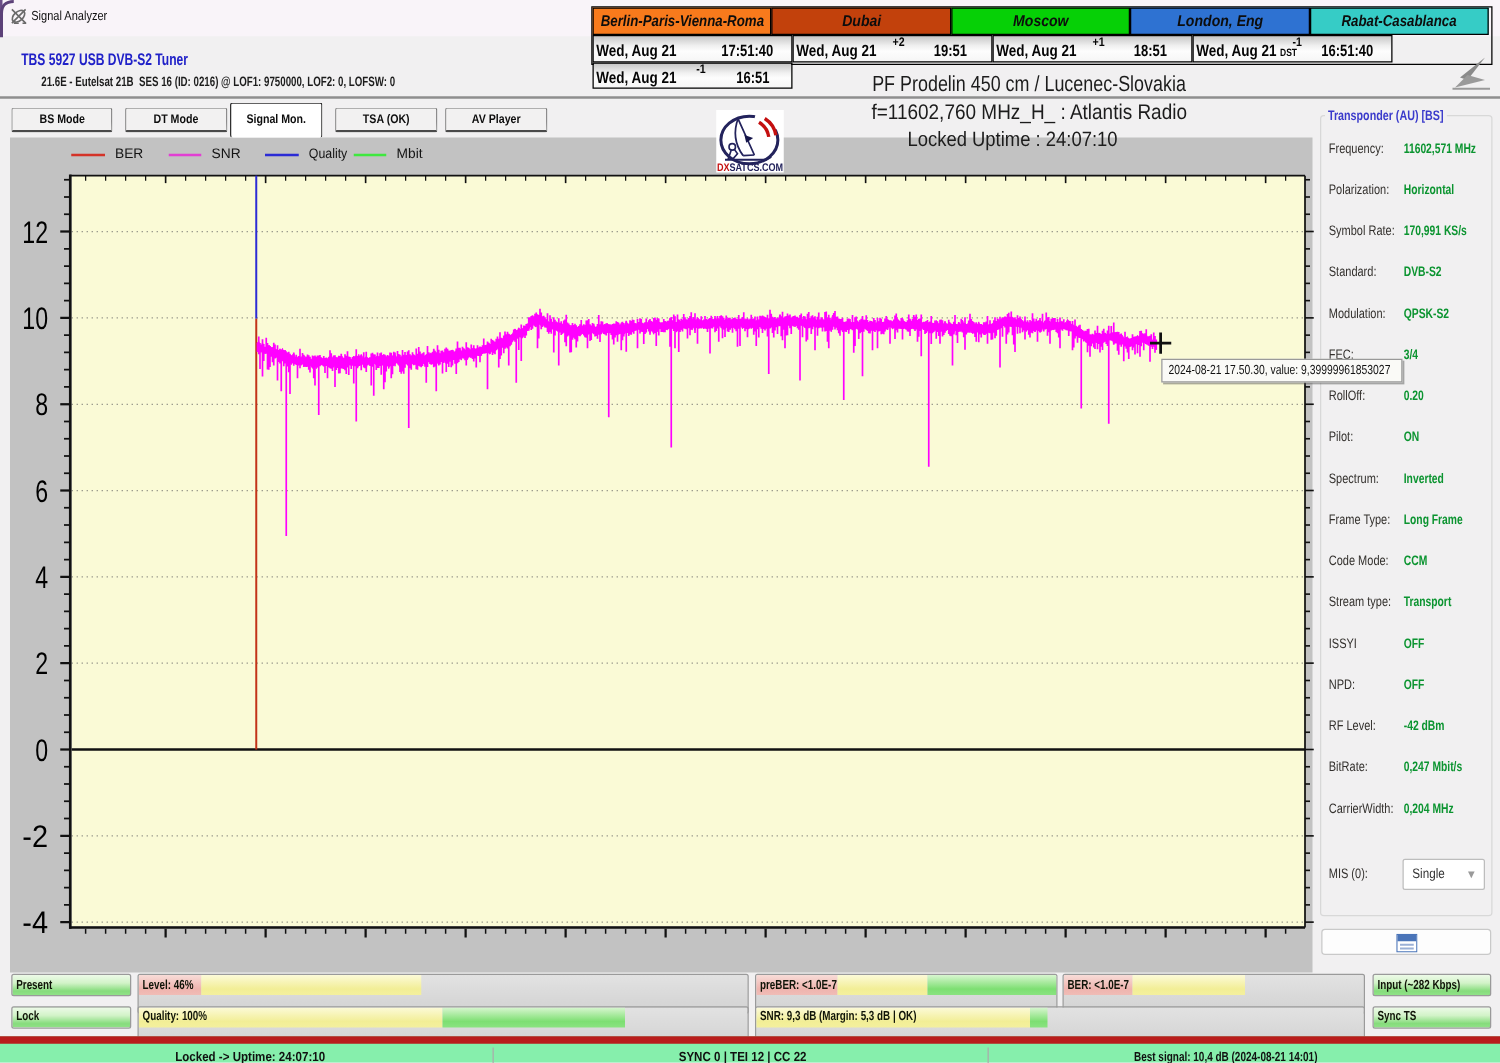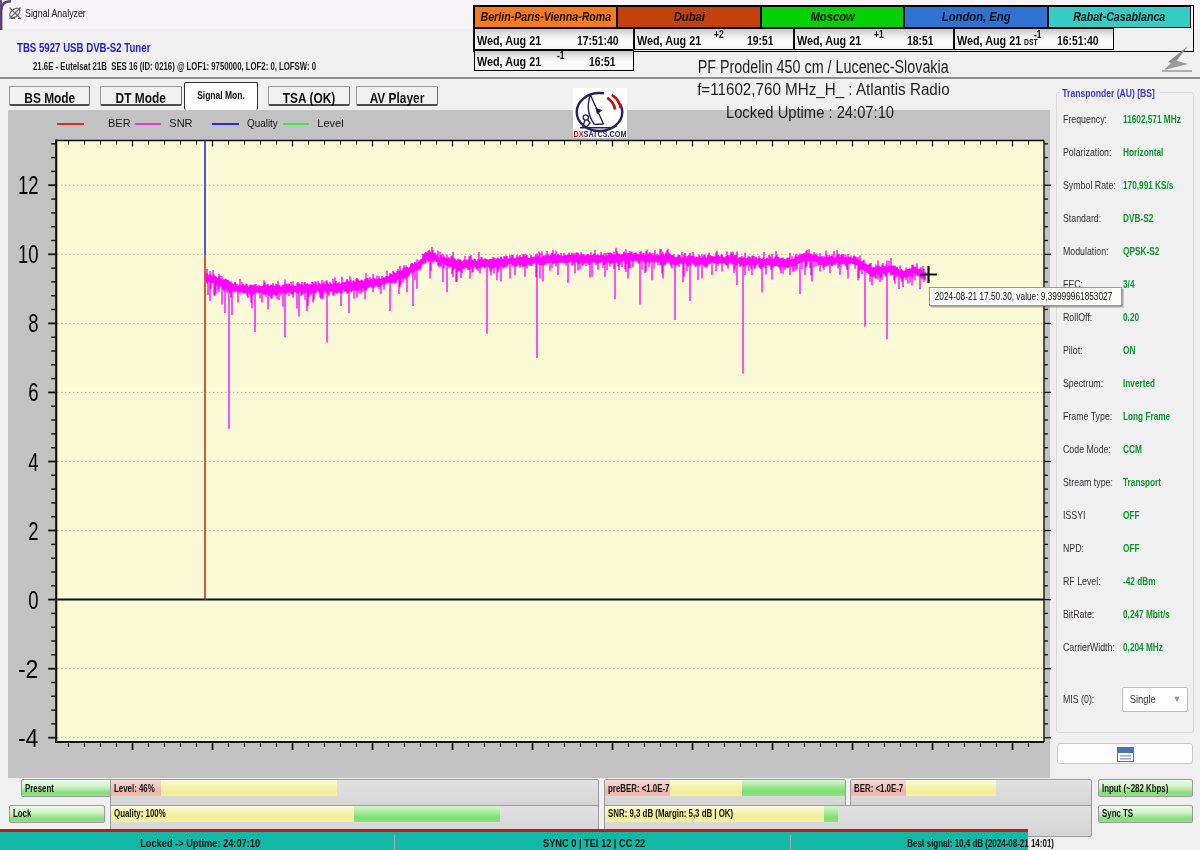--- a/index.html
+++ b/index.html
@@ -21,21 +21,21 @@
 .cdst {position:absolute;left:69px;top:8px;font-size:8.5px;transform:scaleX(0.8);}
 #tuner {position:absolute;left:17px;top:39.5px;color:#2021C8;font-weight:bold;font-size:13.5px;
   transform:scaleX(0.715);transform-origin:0 0;white-space:nowrap;}
 #tline {position:absolute;left:33px;top:59.5px;color:#1c1c1c;font-size:10.8px;font-weight:bold;
   transform:scaleX(0.72);transform-origin:0 0;white-space:nowrap;}
 #hdiv {position:absolute;left:0;top:77px;width:1200px;height:2px;background:#8E8E8E;}
 .cent {position:absolute;color:#1c1c1c;white-space:nowrap;z-index:4;}
 .cent span {display:inline-block;transform-origin:50% 0;}
 .tab {position:absolute;top:85.5px;height:20.5px;background:#F2F1F1;border:1px solid #999;
   border-bottom:2.2px solid #4a4a4a;border-right:1.8px solid #6a6a6a;border-radius:2px;
-  font-size:14px;font-weight:bold;color:#0d0d0d;z-index:1;}
+  font-size:10px;font-weight:bold;color:#0d0d0d;z-index:1;}
 .tab i,.tabact i {position:absolute;left:0;right:0;top:3px;text-align:center;font-style:normal;
   transform:scaleX(0.85);}
 .tabact {position:absolute;top:82px;height:27.5px;background:#FFF;border:1.6px solid #2f2f2f;
   border-bottom:none;border-radius:2px;font-size:10px;font-weight:bold;color:#0d0d0d;z-index:3;}
 .tabact i {top:7px;}
 #chart {position:absolute;left:8px;top:109.5px;width:1041.5px;height:668px;background:#C2C2C2;}
 #plot {position:absolute;left:0;top:0;z-index:1;}
 .leg {position:absolute;top:123px;height:2.2px;z-index:2;}
 .legt {position:absolute;top:116.5px;font-size:11px;color:#141414;z-index:2;}
 #gbox {position:absolute;left:1055.5px;top:92px;width:138px;height:641px;border:1px solid #D8D8D8;border-radius:3px;}
@@ -54,21 +54,21 @@
   border:1px solid #C9C9C9;border-radius:3px;}
 .gbar {position:absolute;height:18px;background:linear-gradient(180deg,#edfae8 0%,#d2f3c8 40%,#86dc7c 80%,#90e287 100%);
   border:1px solid #9a9a9a;border-radius:2px;}
 .pbar {position:absolute;height:32px;border:1px solid #9a9a9a;border-radius:2px;background:linear-gradient(#E2E2E2,#D2D2D2);overflow:hidden;}
 .pbar b,.gbar b {position:absolute;left:3px;top:1.5px;font-size:10.5px;font-weight:bold;color:#101408;
   white-space:nowrap;transform:scaleX(0.75);transform-origin:0 0;}
 .seg {position:absolute;top:0;height:16px;}
 .segp {background:linear-gradient(#F8DCD8,#EFB4AE 70%,#F0BCB6);}
 .segy {background:linear-gradient(#FCFAD8,#F2EE96 70%,#F4F09E);}
 .segg {background:linear-gradient(#D8F6D0,#7DDF72 70%,#8AE380);}
-#sbar {position:absolute;left:0;top:828.5px;width:1028px;height:21.5px;background:#14b8a6;border-top:3px solid #b91c1c;}
+#sbar {position:absolute;left:0;top:828.5px;width:1200px;height:21.5px;background:#86efac;border-top:6px solid #b91c1c;}
 .sbt {position:absolute;top:5px;font-size:10.5px;font-weight:bold;color:#101010;white-space:nowrap;}
 .sbt span {display:inline-block;transform-origin:50% 0;}
 .sbsep {position:absolute;top:3px;width:1px;height:15px;background:#ABABAB;}
 #tip {position:absolute;left:928.5px;top:287px;width:193px;height:19px;background:#FAFAF7;
   border:1px solid #999;box-shadow:1.5px 1.5px 0 rgba(90,90,90,.5);z-index:9;
   font-size:10.5px;color:#111;line-height:17px;white-space:nowrap;}
 #tip b {font-weight:normal;display:inline-block;transform:scaleX(0.79);transform-origin:0 0;padding-left:6px;}
 </style></head><body>
 <div id="title">
  <svg class="abs" style="left:6px;top:5.5px" width="14" height="14" viewBox="0 0 14 14">
@@ -383,27 +383,27 @@
 <line x1="1044" y1="171.4" x2="1048" y2="171.4" stroke="#111" stroke-width="1.3"></line>
 <line x1="1044" y1="157.6" x2="1048" y2="157.6" stroke="#111" stroke-width="1.3"></line>
 <line x1="1044" y1="143.8" x2="1048" y2="143.8" stroke="#111" stroke-width="1.3"></line>
 <line x1="205" y1="140.5" x2="205" y2="255.0" stroke="#2B2BD5" stroke-width="1.6"></line>
 <line x1="205" y1="255.0" x2="205" y2="599.6" stroke="#C23318" stroke-width="1.6"></line>
 <path d="M206 274.2V281.5M207 269.1V283.4M208 274.3V295.1M209 276.1V281.5M210 271.3V301.1M211 275.1V288.8M212 277.3V282.7M213 270.1V282.9M214 274.3V295.6M215 276.2V295.7M216 276.8V293.6M217 277.7V285.3M218 277.7V289.8M219 274.1V292.3M220 275.6V286.7M221 279.3V286.1M222 276.1V304.4M223 280.0V289.5M224 280.9V290.8M225 279.5V313.0M226 282.4V289.0M227 280.0V293.0M228 280.2V290.7M229 283.0V428.7M230 281.9V293.1M231 281.3V297.8M232 282.9V315.1M233 284.1V289.6M234 285.4V290.5M235 282.0V292.5M236 285.6V291.1M237 283.8V291.9M238 286.1V302.6M239 284.7V291.8M240 279.0V294.5M241 286.6V291.4M242 282.3V291.3M243 286.7V293.5M244 286.5V293.4M245 286.5V293.5M246 283.5V293.3M247 284.1V295.7M248 285.4V297.9M249 287.5V291.9M250 284.4V292.1M251 285.1V302.6M252 284.4V308.3M253 285.4V293.2M254 284.4V294.0M255 284.4V332.0M256 283.9V293.0M257 285.7V292.0M258 287.4V292.3M259 284.8V293.2M260 286.4V298.4M261 286.0V292.8M262 286.7V302.6M263 286.5V293.7M264 280.2V294.5M265 282.5V295.0M266 286.3V296.8M267 284.3V292.0M268 284.1V309.5M269 286.8V295.9M270 286.0V294.4M271 284.5V298.8M272 284.7V298.6M273 283.0V294.8M274 286.8V294.4M275 286.4V295.1M276 283.4V296.1M277 284.6V299.2M278 281.0V294.0M279 285.1V300.0M280 285.5V292.2M281 287.0V295.2M282 285.5V292.5M283 284.8V306.7M284 285.1V293.0M285 279.4V337.2M286 284.8V294.6M287 287.0V292.2M288 285.7V291.5M289 283.8V296.1M290 286.4V291.5M291 281.8V294.0M292 285.9V294.6M293 281.3V297.5M294 286.2V292.2M295 286.5V290.9M296 286.0V292.7M297 282.7V308.4M298 282.1V293.4M299 283.4V316.5M300 283.6V291.0M301 286.0V296.0M302 282.0V294.4M303 285.0V294.4M304 282.6V292.7M305 281.9V299.8M306 283.9V292.3M307 283.6V311.3M308 283.8V305.8M309 284.9V297.1M310 283.9V292.9M311 284.5V293.2M312 281.9V292.9M313 282.1V302.6M314 284.3V299.4M315 281.3V290.9M316 281.9V292.9M317 285.1V290.2M318 280.7V290.2M319 283.1V290.7M320 283.8V297.5M321 285.3V299.0M322 279.9V297.2M323 283.7V299.0M324 281.6V294.2M325 284.3V291.1M326 281.2V292.0M327 280.2V342.4M328 283.3V294.6M329 284.8V295.7M330 281.7V291.3M331 283.9V292.2M332 284.4V291.8M333 278.7V295.3M334 283.0V295.7M335 277.6V292.4M336 281.1V293.1M337 285.0V293.7M338 284.9V292.8M339 281.7V289.9M340 284.3V293.4M341 283.9V306.1M342 276.8V293.5M343 281.8V289.7M344 283.0V291.2M345 284.1V291.7M346 281.6V291.3M347 279.0V293.8M348 280.5V293.2M349 281.7V313.0M350 276.2V288.3M351 279.7V292.4M352 282.5V291.6M353 280.5V289.6M354 280.4V298.8M355 281.7V290.4M356 279.0V287.7M357 278.0V297.5M358 278.9V290.9M359 280.4V293.5M360 282.0V287.1M361 279.9V293.8M362 280.0V292.3M363 282.1V287.9M364 281.2V291.0M365 278.8V299.2M366 273.2V290.6M367 278.1V289.6M368 278.1V286.3M369 281.1V285.4M370 277.3V285.3M371 278.8V285.7M372 279.7V288.1M373 273.8V292.3M374 277.8V286.3M375 279.6V285.2M376 280.1V284.7M377 275.6V284.9M378 278.9V285.3M379 276.2V289.1M380 279.2V286.8M381 278.6V294.0M382 276.1V284.1M383 278.2V284.7M384 277.2V289.8M385 277.6V284.5M386 276.1V283.1M387 270.8V282.8M388 276.7V282.4M389 276.8V282.3M390 273.1V311.3M391 274.1V282.3M392 275.1V281.6M393 271.0V281.4M394 272.0V283.9M395 272.6V282.6M396 273.5V283.3M397 271.0V279.7M398 269.1V278.3M399 270.9V294.0M400 265.7V287.1M401 270.2V284.3M402 271.0V278.2M403 268.4V282.6M404 265.2V278.9M405 267.4V277.9M406 265.4V278.7M407 267.3V292.3M408 267.7V277.0M409 267.8V275.8M410 267.1V272.5M411 263.5V271.9M412 263.1V273.4M413 264.9V306.1M414 263.9V270.4M415 262.5V279.9M416 263.5V269.1M417 259.6V288.8M418 262.7V268.3M419 260.3V268.3M420 260.5V270.4M421 259.1V268.3M422 258.7V264.7M423 253.8V264.6M424 253.7V261.5M425 252.8V263.9M426 252.1V262.9M427 253.0V258.7M428 251.0V258.7M429 250.0V259.4M430 251.3V278.5M431 252.0V270.8M432 247.0V259.7M433 250.0V263.4M434 252.9V261.5M435 252.6V260.4M436 253.8V262.0M437 255.4V261.9M438 250.6V265.6M439 258.1V266.9M440 252.1V265.5M441 255.0V266.9M442 257.4V263.0M443 253.7V281.9M444 255.7V268.4M445 258.1V264.0M446 259.1V264.7M447 254.5V292.3M448 258.1V266.0M449 256.9V268.0M450 259.0V266.9M451 256.3V266.2M452 255.6V273.7M453 251.8V277.0M454 258.0V269.1M455 258.7V268.3M456 259.9V281.9M457 261.4V281.7M458 258.4V271.8M459 259.9V270.1M460 259.0V271.3M461 260.2V277.9M462 261.6V273.1M463 260.7V268.6M464 259.4V268.9M465 255.9V266.2M466 260.3V267.2M467 259.3V267.1M468 261.5V269.7M469 256.4V270.1M470 256.1V278.5M471 255.1V266.9M472 259.4V272.8M473 260.4V272.0M474 258.4V266.2M475 258.9V266.1M476 261.5V269.1M477 261.2V268.7M478 259.1V270.9M479 252.0V267.7M480 259.6V273.6M481 256.9V267.4M482 257.2V266.0M483 261.4V267.2M484 259.6V267.6M485 259.6V268.4M486 260.5V266.4M487 260.0V333.7M488 259.3V266.6M489 261.1V267.9M490 259.3V271.6M491 258.8V275.5M492 258.9V269.9M493 257.0V268.2M494 257.6V273.4M495 260.1V265.9M496 260.2V266.7M497 259.5V280.2M498 257.4V272.2M499 258.4V269.1M500 259.8V264.8M501 256.6V281.4M502 258.5V266.4M503 259.7V268.7M504 256.1V267.6M505 256.7V267.8M506 255.6V265.8M507 256.0V267.0M508 258.4V264.7M509 258.8V263.9M510 255.2V278.5M511 257.5V263.7M512 254.5V266.8M513 255.1V265.3M514 258.2V265.5M515 258.7V275.2M516 257.7V267.2M517 254.8V265.9M518 258.2V263.2M519 256.2V265.2M520 255.2V267.8M521 256.9V264.2M522 257.8V264.6M523 254.3V264.3M524 257.3V266.3M525 255.8V276.7M526 254.4V265.4M527 254.7V268.4M528 258.2V263.4M529 257.7V265.5M530 257.7V265.5M531 255.1V265.7M532 256.8V265.7M533 257.4V263.6M534 256.6V262.8M535 256.8V262.7M536 257.0V277.3M537 253.5V357.9M538 256.4V262.9M539 251.6V264.8M540 252.9V278.5M541 257.6V263.3M542 251.6V264.6M543 255.5V281.6M544 256.6V265.6M545 254.9V263.7M546 255.6V265.1M547 251.1V262.7M548 253.7V262.9M549 255.3V263.3M550 256.4V270.7M551 254.3V262.6M552 252.7V268.1M553 249.8V263.8M554 255.1V262.4M555 255.5V261.0M556 250.5V266.4M557 256.2V262.4M558 255.1V275.0M559 255.6V262.9M560 256.4V262.5M561 253.0V262.7M562 256.5V262.2M563 256.2V263.1M564 252.7V262.6M565 255.1V263.1M566 255.5V265.5M567 255.0V263.0M568 254.4V282.8M569 252.5V262.5M570 255.0V262.7M571 255.4V261.3M572 252.8V265.8M573 254.7V264.7M574 252.8V262.8M575 255.0V273.3M576 252.8V261.1M577 252.2V262.3M578 252.9V270.5M579 254.2V263.2M580 255.8V269.6M581 252.3V261.4M582 254.5V265.2M583 254.2V265.6M584 254.2V262.5M585 256.2V262.5M586 255.0V266.1M587 254.3V262.1M588 254.0V263.4M589 255.0V264.9M590 255.4V277.4M591 251.9V263.0M592 255.1V276.7M593 254.8V260.8M594 253.5V262.1M595 249.8V262.4M596 255.9V264.9M597 256.0V263.2M598 254.9V269.8M599 256.0V263.0M600 255.0V262.1M601 251.8V263.0M602 255.0V262.1M603 254.8V267.7M604 253.2V265.1M605 256.3V276.7M606 253.1V263.3M607 256.4V269.9M608 252.6V261.6M609 252.9V263.0M610 252.3V266.4M611 253.0V263.2M612 253.6V264.3M613 254.2V262.9M614 251.7V269.1M615 254.6V299.2M616 247.7V262.8M617 250.9V261.9M618 253.3V266.3M619 253.9V269.9M620 253.6V264.4M621 255.0V261.7M622 254.5V267.1M623 255.5V260.6M624 251.6V261.0M625 253.0V268.9M626 249.3V272.1M627 254.0V263.8M628 253.1V278.5M629 253.0V268.3M630 250.8V268.2M631 252.3V260.6M632 251.5V262.5M633 254.2V267.1M634 253.1V259.8M635 252.7V259.8M636 252.4V261.5M637 254.2V260.4M638 253.4V262.6M639 254.4V263.7M640 252.0V304.4M641 250.7V260.4M642 256.1V269.7M643 252.7V260.7M644 253.1V262.1M645 255.4V273.1M646 251.0V271.7M647 249.6V262.6M648 255.8V262.2M649 252.9V267.1M650 252.2V263.4M651 253.7V260.6M652 253.0V280.2M653 255.7V261.2M654 253.3V268.6M655 250.0V262.6M656 255.5V262.0M657 253.7V262.2M658 255.5V265.2M659 256.1V262.0M660 249.5V265.1M661 249.1V264.8M662 254.3V273.4M663 251.7V278.5M664 254.1V264.5M665 256.5V263.9M666 254.7V263.8M667 250.3V261.3M668 248.7V263.6M669 253.3V261.5M670 253.2V264.2M671 254.8V266.6M672 255.1V268.5M673 255.2V264.1M674 254.2V263.0M675 257.3V319.9M676 257.6V265.2M677 257.0V265.5M678 254.9V263.9M679 254.8V266.9M680 255.2V262.3M681 257.8V263.0M682 252.0V264.2M683 257.6V282.2M684 253.8V276.7M685 253.1V262.8M686 256.3V263.3M687 258.2V271.2M688 258.2V266.5M689 254.9V265.5M690 252.7V300.9M691 256.6V265.3M692 255.7V263.0M693 252.1V263.8M694 256.0V263.8M695 258.9V266.6M696 256.5V266.7M697 256.8V263.4M698 257.2V280.1M699 254.4V264.5M700 255.9V265.6M701 258.1V263.8M702 254.4V278.5M703 259.0V265.2M704 254.2V264.7M705 254.9V267.3M706 257.5V266.9M707 257.4V267.4M708 254.8V265.1M709 252.7V263.3M710 256.0V263.8M711 257.1V261.4M712 256.1V275.0M713 257.3V261.8M714 257.6V262.5M715 255.5V262.6M716 252.4V271.2M717 250.7V264.1M718 257.9V265.9M719 256.1V262.6M720 256.9V262.8M721 254.4V263.2M722 254.9V271.6M723 256.9V263.1M724 257.4V262.7M725 257.5V263.8M726 256.1V265.2M727 251.6V265.4M728 254.9V268.8M729 256.6V262.9M730 255.1V262.9M731 251.9V263.4M732 253.3V264.7M733 251.6V263.6M734 256.1V273.3M735 255.2V269.3M736 254.7V264.5M737 251.5V285.0M738 258.0V262.5M739 257.3V264.0M740 257.4V267.1M741 256.9V266.3M742 256.0V264.4M743 257.8V373.4M744 257.2V266.5M745 252.7V275.1M746 258.2V266.5M747 258.3V265.5M748 256.4V264.5M749 258.9V270.9M750 257.0V265.5M751 258.6V268.7M752 255.8V275.0M753 255.6V265.0M754 256.1V269.1M755 259.7V267.9M756 259.1V266.1M757 258.9V264.4M758 259.3V264.0M759 255.7V267.2M760 259.2V268.5M761 259.0V268.9M762 259.5V292.3M763 257.4V267.6M764 252.0V264.7M765 259.2V268.1M766 259.7V274.4M767 257.5V265.5M768 258.9V265.0M769 255.0V264.1M770 256.9V266.0M771 258.7V269.7M772 253.7V279.7M773 259.1V267.5M774 259.5V266.2M775 256.4V265.9M776 251.0V266.1M777 255.1V264.8M778 256.8V265.9M779 257.5V264.7M780 259.4V269.6M781 257.7V273.3M782 259.3V266.0M783 260.6V273.7M784 259.1V266.6M785 259.1V269.9M786 259.7V266.7M787 257.8V267.7M788 259.4V267.9M789 257.2V266.9M790 252.7V275.0M791 260.4V264.8M792 256.2V266.6M793 258.9V271.7M794 258.9V271.6M795 256.2V266.2M796 253.8V270.5M797 256.8V268.5M798 254.8V263.7M799 257.0V262.9M800 253.4V294.0M801 255.9V262.5M802 254.1V269.3M803 253.7V260.8M804 253.6V262.0M805 254.1V275.0M806 251.1V267.5M807 250.1V266.0M808 253.3V261.3M809 249.2V260.6M810 253.5V268.1M811 254.6V275.5M812 253.7V281.6M813 255.4V261.1M814 252.1V267.0M815 254.4V261.1M816 253.2V266.5M817 256.1V261.6M818 256.1V265.8M819 257.3V264.4M820 253.2V271.6M821 257.8V264.0M822 256.1V264.1M823 258.1V267.7M824 255.9V269.9M825 257.2V266.2M826 250.6V266.5M827 254.7V264.7M828 257.2V265.3M829 255.0V264.2M830 256.6V273.3M831 256.1V263.7M832 254.3V265.8M833 257.4V262.5M834 251.0V262.5M835 258.2V265.1M836 257.2V263.5M837 249.9V262.8M838 254.2V268.6M839 253.6V265.8M840 257.5V275.0M841 255.0V264.4M842 255.1V263.7M843 254.3V263.5M844 254.3V263.5M845 257.5V265.6M846 255.1V266.6M847 258.4V269.9M848 253.9V278.5M849 258.4V263.5M850 257.7V264.6M851 255.4V263.0M852 258.8V263.6M853 258.0V264.1M854 258.1V264.3M855 258.0V268.8M856 256.8V264.9M857 259.3V265.2M858 256.7V280.2M859 260.4V277.9M860 255.5V270.8M861 262.0V268.9M862 261.4V274.2M863 263.0V270.1M864 259.7V270.4M865 263.2V326.8M866 263.9V271.3M867 265.9V273.1M868 264.6V271.9M869 264.5V273.1M870 263.2V281.7M871 263.0V276.6M872 267.3V285.4M873 267.6V277.0M874 267.0V274.7M875 268.0V277.9M876 264.4V279.2M877 266.3V273.0M878 260.6V279.4M879 268.2V275.1M880 267.5V281.9M881 267.1V277.3M882 264.6V280.0M883 263.0V272.4M884 266.2V273.4M885 267.1V275.2M886 264.3V276.8M887 260.6V338.9M888 267.2V271.8M889 260.7V272.4M890 266.0V272.6M891 258.0V275.7M892 265.7V274.8M893 265.6V274.8M894 265.4V280.6M895 265.5V283.7M896 267.6V275.7M897 266.7V277.4M898 269.3V275.6M899 270.6V288.9M900 265.4V277.1M901 269.8V278.9M902 270.3V282.0M903 270.5V287.1M904 271.0V277.3M905 270.4V277.0M906 267.4V280.1M907 269.3V276.6M908 269.1V283.5M909 268.9V275.4M910 269.3V282.5M911 269.0V276.0M912 264.7V285.4M913 264.6V276.9M914 266.5V272.8M915 267.8V280.2M916 266.6V274.3M917 263.4V274.8M918 269.5V275.1M919 268.9V276.5M920 268.5V289.3M921 267.3V277.4M922 272.0V279.2M923 266.0V277.4M924 268.7V282.1M925 271.6V279.8" stroke="#FF00FF" stroke-width="1.35" fill="none"></path>
 <path d="M206 274.0 L207 273.1 L208 276.0 L209 277.0 L210 274.1 L211 277.9 L212 278.2 L213 277.8 L214 278.2 L215 276.5 L216 276.8 L217 278.4 L218 278.4 L219 277.4 L220 279.1 L221 280.1 L222 280.2 L223 280.9 L224 279.0 L225 281.4 L226 278.7 L227 282.6 L228 280.4 L229 281.1 L230 283.3 L231 282.7 L232 284.2 L233 285.1 L234 283.9 L235 282.7 L236 285.2 L237 286.4 L238 285.8 L239 287.2 L240 286.9 L241 285.3 L242 286.5 L243 283.8 L244 285.9 L245 285.4 L246 287.6 L247 287.1 L248 287.3 L249 287.5 L250 286.9 L251 285.2 L252 287.0 L253 286.5 L254 288.1 L255 285.3 L256 286.1 L257 287.7 L258 286.5 L259 287.6 L260 286.7 L261 288.1 L262 287.5 L263 285.5 L264 284.8 L265 287.6 L266 285.9 L267 284.7 L268 286.3 L269 285.9 L270 286.6 L271 285.4 L272 287.0 L273 285.5 L274 285.3 L275 287.7 L276 286.6 L277 286.9 L278 285.8 L279 288.0 L280 287.3 L281 287.5 L282 287.8 L283 287.9 L284 286.7 L285 284.1 L286 286.3 L287 283.5 L288 286.5 L289 283.6 L290 285.8 L291 286.9 L292 287.0 L293 285.1 L294 286.2 L295 287.2 L296 285.9 L297 287.0 L298 286.4 L299 285.3 L300 286.5 L301 285.3 L302 284.4 L303 286.3 L304 285.1 L305 287.0 L306 286.5 L307 283.5 L308 286.8 L309 286.6 L310 285.6 L311 287.1 L312 286.9 L313 285.9 L314 285.1 L315 284.4 L316 283.7 L317 286.1 L318 286.2 L319 285.3 L320 286.2 L321 286.3 L322 283.8 L323 285.8 L324 285.9 L325 284.0 L326 285.3 L327 285.5 L328 285.8 L329 284.4 L330 285.9 L331 283.5 L332 286.5 L333 284.7 L334 284.9 L335 285.3 L336 283.9 L337 283.4 L338 282.8 L339 285.8 L340 285.7 L341 283.4 L342 284.0 L343 284.7 L344 282.6 L345 282.7 L346 283.2 L347 279.9 L348 284.2 L349 284.2 L350 284.2 L351 283.9 L352 283.0 L353 284.0 L354 282.3 L355 282.4 L356 282.8 L357 282.3 L358 282.7 L359 282.1 L360 280.7 L361 282.1 L362 279.9 L363 281.1 L364 282.4 L365 280.3 L366 281.8 L367 282.1 L368 279.6 L369 280.9 L370 280.5 L371 278.8 L372 279.8 L373 281.0 L374 281.1 L375 278.3 L376 280.0 L377 279.8 L378 278.7 L379 278.8 L380 279.0 L381 280.2 L382 279.3 L383 278.1 L384 278.2 L385 278.6 L386 278.5 L387 277.9 L388 276.0 L389 276.9 L390 275.1 L391 274.4 L392 276.7 L393 275.7 L394 275.0 L395 275.1 L396 275.2 L397 273.0 L398 274.4 L399 273.1 L400 272.3 L401 271.6 L402 270.9 L403 271.4 L404 268.6 L405 269.3 L406 269.5 L407 267.0 L408 268.7 L409 268.3 L410 266.9 L411 265.3 L412 263.1 L413 264.3 L414 264.5 L415 262.2 L416 264.0 L417 263.4 L418 263.3 L419 261.7 L420 262.7 L421 260.9 L422 259.3 L423 258.4 L424 255.2 L425 254.9 L426 254.7 L427 253.6 L428 254.5 L429 254.4 L430 254.4 L431 253.2 L432 254.4 L433 253.8 L434 256.2 L435 256.7 L436 257.3 L437 255.8 L438 257.9 L439 257.3 L440 258.7 L441 256.9 L442 258.6 L443 259.2 L444 258.3 L445 257.4 L446 258.2 L447 259.0 L448 260.4 L449 260.4 L450 259.4 L451 259.4 L452 258.6 L453 260.2 L454 260.9 L455 261.1 L456 262.7 L457 261.0 L458 259.6 L459 262.5 L460 260.8 L461 262.8 L462 262.6 L463 261.9 L464 261.8 L465 262.2 L466 261.5 L467 262.3 L468 259.9 L469 261.6 L470 262.0 L471 261.4 L472 262.3 L473 261.2 L474 262.0 L475 260.2 L476 262.1 L477 261.8 L478 261.6 L479 259.4 L480 261.6 L481 259.1 L482 260.0 L483 260.0 L484 259.5 L485 258.9 L486 258.8 L487 259.8 L488 260.4 L489 260.8 L490 259.2 L491 260.8 L492 260.5 L493 259.0 L494 261.1 L495 258.2 L496 261.7 L497 258.1 L498 258.9 L499 260.8 L500 259.6 L501 257.1 L502 259.1 L503 259.4 L504 259.3 L505 258.1 L506 260.0 L507 259.4 L508 259.9 L509 259.3 L510 259.5 L511 258.4 L512 258.5 L513 258.1 L514 259.4 L515 259.3 L516 258.7 L517 257.8 L518 258.1 L519 259.0 L520 258.8 L521 257.0 L522 257.7 L523 257.8 L524 254.0 L525 258.7 L526 259.0 L527 257.6 L528 258.3 L529 259.0 L530 258.7 L531 258.5 L532 257.1 L533 258.9 L534 258.4 L535 257.3 L536 254.3 L537 257.3 L538 256.6 L539 258.3 L540 258.8 L541 257.9 L542 258.9 L543 255.8 L544 257.1 L545 258.2 L546 258.1 L547 257.1 L548 257.5 L549 256.7 L550 255.8 L551 255.7 L552 255.8 L553 257.2 L554 255.3 L555 253.6 L556 256.5 L557 256.6 L558 253.9 L559 255.1 L560 256.5 L561 255.6 L562 257.1 L563 255.7 L564 256.7 L565 256.8 L566 257.0 L567 256.2 L568 254.7 L569 256.3 L570 256.1 L571 255.9 L572 254.5 L573 257.3 L574 255.4 L575 254.9 L576 257.0 L577 256.8 L578 256.8 L579 256.3 L580 256.6 L581 254.6 L582 256.6 L583 256.4 L584 256.5 L585 255.7 L586 256.0 L587 256.5 L588 255.8 L589 256.1 L590 255.8 L591 255.2 L592 255.7 L593 255.3 L594 255.3 L595 255.9 L596 254.9 L597 256.1 L598 254.5 L599 256.9 L600 256.8 L601 256.7 L602 257.1 L603 256.1 L604 257.4 L605 257.6 L606 255.0 L607 256.4 L608 255.7 L609 255.4 L610 256.6 L611 256.1 L612 257.5 L613 254.6 L614 256.9 L615 255.9 L616 255.8 L617 255.7 L618 256.5 L619 256.7 L620 256.3 L621 255.3 L622 254.8 L623 254.5 L624 251.9 L625 255.6 L626 254.8 L627 255.9 L628 255.2 L629 253.1 L630 254.7 L631 254.0 L632 255.5 L633 254.7 L634 254.9 L635 255.3 L636 253.9 L637 253.7 L638 255.8 L639 255.6 L640 255.4 L641 254.3 L642 255.8 L643 254.3 L644 254.8 L645 256.2 L646 256.6 L647 255.8 L648 254.4 L649 256.5 L650 254.6 L651 256.7 L652 255.3 L653 255.9 L654 256.8 L655 256.6 L656 256.0 L657 256.4 L658 254.7 L659 256.6 L660 256.1 L661 253.3 L662 255.8 L663 255.1 L664 256.4 L665 257.1 L666 252.2 L667 254.0 L668 257.2 L669 256.5 L670 255.1 L671 257.8 L672 257.0 L673 257.9 L674 257.9 L675 258.0 L676 258.4 L677 258.1 L678 257.8 L679 258.0 L680 257.0 L681 258.1 L682 258.9 L683 258.6 L684 257.7 L685 257.8 L686 257.9 L687 258.0 L688 255.9 L689 258.4 L690 258.0 L691 255.8 L692 257.4 L693 256.9 L694 258.6 L695 257.6 L696 259.1 L697 258.8 L698 259.1 L699 259.2 L700 259.2 L701 259.4 L702 256.7 L703 257.4 L704 257.4 L705 257.5 L706 258.8 L707 258.5 L708 259.0 L709 257.0 L710 255.1 L711 256.8 L712 257.1 L713 256.7 L714 257.1 L715 258.1 L716 256.7 L717 258.5 L718 254.8 L719 256.9 L720 257.3 L721 258.3 L722 254.6 L723 257.6 L724 257.4 L725 258.6 L726 258.4 L727 256.3 L728 256.0 L729 258.5 L730 258.9 L731 258.5 L732 257.2 L733 258.1 L734 256.1 L735 255.3 L736 258.3 L737 258.6 L738 258.3 L739 258.5 L740 258.4 L741 256.9 L742 259.4 L743 258.3 L744 259.0 L745 259.4 L746 259.5 L747 260.0 L748 259.4 L749 256.3 L750 258.4 L751 260.2 L752 259.6 L753 257.7 L754 259.1 L755 259.1 L756 256.9 L757 259.2 L758 259.3 L759 258.4 L760 257.9 L761 259.5 L762 259.8 L763 258.8 L764 258.6 L765 260.3 L766 259.8 L767 258.2 L768 259.6 L769 260.3 L770 256.1 L771 259.8 L772 258.4 L773 259.9 L774 259.1 L775 258.6 L776 260.1 L777 259.2 L778 258.9 L779 258.2 L780 260.3 L781 258.4 L782 260.3 L783 257.5 L784 260.6 L785 261.6 L786 260.6 L787 259.3 L788 257.9 L789 259.8 L790 260.6 L791 259.6 L792 259.7 L793 260.9 L794 258.7 L795 259.1 L796 257.8 L797 258.7 L798 258.7 L799 255.5 L800 257.2 L801 255.1 L802 255.2 L803 255.8 L804 253.2 L805 254.2 L806 253.6 L807 255.6 L808 253.9 L809 255.0 L810 253.8 L811 254.7 L812 255.7 L813 256.2 L814 256.6 L815 255.5 L816 254.9 L817 255.3 L818 257.3 L819 257.7 L820 256.4 L821 258.7 L822 256.8 L823 259.0 L824 258.6 L825 257.1 L826 259.4 L827 259.2 L828 257.9 L829 257.8 L830 257.2 L831 257.6 L832 256.3 L833 257.0 L834 258.9 L835 258.6 L836 256.4 L837 257.3 L838 256.8 L839 257.3 L840 257.1 L841 258.1 L842 254.6 L843 257.1 L844 258.2 L845 258.5 L846 257.3 L847 258.1 L848 257.8 L849 257.1 L850 257.3 L851 258.7 L852 258.4 L853 257.9 L854 255.5 L855 256.5 L856 257.8 L857 259.8 L858 259.0 L859 261.1 L860 261.7 L861 260.8 L862 264.1 L863 260.5 L864 263.5 L865 263.6 L866 264.7 L867 265.2 L868 266.6 L869 265.9 L870 265.3 L871 268.1 L872 269.0 L873 268.3 L874 269.2 L875 267.7 L876 269.6 L877 267.2 L878 266.4 L879 266.8 L880 266.6 L881 268.0 L882 267.7 L883 267.7 L884 266.5 L885 267.5 L886 266.6 L887 266.6 L888 267.8 L889 266.2 L890 266.7 L891 265.5 L892 267.2 L893 266.6 L894 267.3 L895 268.2 L896 268.1 L897 267.6 L898 268.4 L899 270.9 L900 271.0 L901 270.1 L902 269.4 L903 272.6 L904 273.2 L905 270.8 L906 270.6 L907 271.9 L908 270.9 L909 271.0 L910 268.2 L911 270.5 L912 267.8 L913 269.3 L914 267.5 L915 267.4 L916 268.5 L917 267.8 L918 269.7 L919 270.4 L920 270.2 L921 269.8 L922 272.9 L923 272.5 L924 273.6 L925 272.2 L925 279.6 L924 277.2 L923 276.4 L922 276.5 L921 275.6 L920 276.8 L919 275.2 L918 275.7 L917 275.1 L916 274.7 L915 272.8 L914 273.9 L913 273.4 L912 275.3 L911 275.0 L910 275.2 L909 274.6 L908 274.5 L907 277.9 L906 275.9 L905 276.8 L904 276.7 L903 277.1 L902 276.0 L901 275.9 L900 275.6 L899 275.3 L898 274.8 L897 273.0 L896 272.0 L895 271.9 L894 272.0 L893 274.0 L892 272.2 L891 274.9 L890 271.9 L889 272.0 L888 271.7 L887 272.1 L886 274.5 L885 271.7 L884 271.8 L883 274.1 L882 271.6 L881 272.3 L880 272.4 L879 273.2 L878 272.6 L877 274.3 L876 272.5 L875 276.0 L874 272.7 L873 273.2 L872 273.1 L871 271.5 L870 271.8 L869 274.2 L868 272.4 L867 271.5 L866 269.9 L865 270.3 L864 268.9 L863 268.9 L862 268.9 L861 268.0 L860 268.1 L859 266.4 L858 264.6 L857 264.3 L856 262.4 L855 264.0 L854 263.6 L853 263.3 L852 262.6 L851 262.7 L850 263.2 L849 263.0 L848 262.8 L847 262.4 L846 262.1 L845 262.8 L844 262.9 L843 263.6 L842 263.5 L841 262.5 L840 262.3 L839 263.8 L838 262.2 L837 262.9 L836 262.9 L835 262.4 L834 262.8 L833 265.3 L832 265.7 L831 264.8 L830 263.1 L829 263.6 L828 265.4 L827 263.4 L826 264.4 L825 263.4 L824 263.5 L823 263.2 L822 262.9 L821 265.2 L820 262.0 L819 261.4 L818 263.2 L817 261.1 L816 262.0 L815 261.6 L814 260.5 L813 261.0 L812 260.3 L811 259.1 L810 260.1 L809 261.6 L808 259.4 L807 258.6 L806 259.3 L805 259.7 L804 259.9 L803 260.4 L802 260.1 L801 260.4 L800 262.7 L799 263.1 L798 263.4 L797 264.1 L796 265.7 L795 264.1 L794 264.3 L793 264.6 L792 265.7 L791 265.9 L790 265.5 L789 266.3 L788 264.8 L787 265.6 L786 264.6 L785 266.1 L784 267.6 L783 266.0 L782 265.0 L781 265.4 L780 266.5 L779 266.3 L778 266.8 L777 265.6 L776 263.5 L775 263.8 L774 263.9 L773 265.4 L772 265.4 L771 263.8 L770 263.8 L769 265.2 L768 264.6 L767 264.4 L766 264.1 L765 263.9 L764 263.3 L763 267.0 L762 264.2 L761 263.5 L760 264.0 L759 263.6 L758 263.5 L757 264.4 L756 263.7 L755 263.6 L754 264.6 L753 264.9 L752 264.9 L751 263.9 L750 264.2 L749 263.3 L748 263.4 L747 262.9 L746 263.5 L745 263.0 L744 263.8 L743 264.6 L742 264.9 L741 262.1 L740 262.8 L739 262.0 L738 262.4 L737 264.3 L736 264.4 L735 264.4 L734 263.2 L733 262.7 L732 261.7 L731 262.7 L730 262.3 L729 263.0 L728 263.9 L727 263.7 L726 261.6 L725 263.1 L724 262.5 L723 261.2 L722 261.7 L721 262.2 L720 262.5 L719 262.4 L718 263.2 L717 262.9 L716 261.5 L715 262.2 L714 263.1 L713 261.2 L712 260.9 L711 260.8 L710 263.9 L709 261.7 L708 263.3 L707 265.4 L706 263.0 L705 264.1 L704 263.1 L703 263.7 L702 263.5 L701 264.1 L700 262.5 L699 264.1 L698 264.8 L697 264.0 L696 265.2 L695 262.7 L694 264.7 L693 263.4 L692 262.2 L691 262.5 L690 263.5 L689 262.7 L688 266.2 L687 264.4 L686 262.8 L685 262.4 L684 263.6 L683 263.3 L682 262.4 L681 263.4 L680 262.5 L679 264.3 L678 261.9 L677 262.0 L676 263.1 L675 263.6 L674 265.6 L673 261.1 L672 263.1 L671 260.6 L670 262.6 L669 261.5 L668 261.7 L667 260.5 L666 260.1 L665 265.5 L664 260.3 L663 260.7 L662 259.6 L661 260.5 L660 261.4 L659 260.6 L658 260.6 L657 261.4 L656 259.6 L655 259.8 L654 259.7 L653 261.9 L652 261.8 L651 261.1 L650 260.4 L649 260.8 L648 260.5 L647 262.1 L646 260.2 L645 262.8 L644 261.7 L643 261.2 L642 259.9 L641 260.2 L640 259.5 L639 262.6 L638 259.5 L637 260.6 L636 259.3 L635 260.9 L634 260.5 L633 259.9 L632 260.9 L631 259.2 L630 259.4 L629 263.2 L628 261.7 L627 259.7 L626 259.8 L625 259.2 L624 260.7 L623 259.2 L622 262.0 L621 260.3 L620 260.8 L619 262.9 L618 259.8 L617 261.3 L616 261.7 L615 260.4 L614 261.0 L613 262.1 L612 262.1 L611 261.6 L610 262.6 L609 260.8 L608 261.7 L607 260.3 L606 261.8 L605 263.7 L604 261.5 L603 260.4 L602 262.0 L601 260.7 L600 260.4 L599 263.2 L598 262.6 L597 263.0 L596 261.9 L595 261.8 L594 263.0 L593 260.4 L592 261.1 L591 260.4 L590 260.9 L589 263.1 L588 261.3 L587 261.8 L586 261.1 L585 261.2 L584 263.9 L583 261.7 L582 260.9 L581 262.2 L580 263.4 L579 263.1 L578 264.0 L577 260.8 L576 260.6 L575 260.0 L574 260.7 L573 261.6 L572 260.3 L571 260.2 L570 261.9 L569 260.8 L568 260.6 L567 261.4 L566 260.5 L565 262.6 L564 260.2 L563 261.3 L562 261.4 L561 261.8 L560 260.9 L559 261.1 L558 260.8 L557 261.3 L556 264.3 L555 260.8 L554 263.8 L553 262.9 L552 260.9 L551 260.7 L550 262.0 L549 262.2 L548 260.3 L547 260.8 L546 261.1 L545 263.6 L544 262.8 L543 263.9 L542 264.5 L541 265.7 L540 262.2 L539 263.6 L538 262.1 L537 261.8 L536 261.7 L535 262.4 L534 263.9 L533 263.4 L532 263.2 L531 264.9 L530 264.7 L529 262.8 L528 262.6 L527 262.7 L526 265.0 L525 262.8 L524 263.7 L523 267.4 L522 265.0 L521 264.5 L520 266.3 L519 262.8 L518 262.7 L517 262.6 L516 263.5 L515 264.4 L514 263.2 L513 262.9 L512 263.7 L511 262.8 L510 263.6 L509 264.1 L508 263.2 L507 264.6 L506 263.4 L505 266.7 L504 263.6 L503 266.1 L502 265.9 L501 264.1 L500 266.8 L499 267.1 L498 264.3 L497 266.9 L496 266.3 L495 267.6 L494 266.2 L493 265.0 L492 266.1 L491 264.8 L490 267.2 L489 265.4 L488 266.0 L487 265.5 L486 265.5 L485 267.1 L484 265.8 L483 265.8 L482 265.6 L481 266.2 L480 265.4 L479 266.5 L478 267.1 L477 266.0 L476 266.1 L475 267.3 L474 265.4 L473 267.7 L472 265.5 L471 267.3 L470 267.1 L469 267.0 L468 268.3 L467 268.2 L466 265.4 L465 267.8 L464 268.0 L463 268.3 L462 267.3 L461 266.6 L460 267.9 L459 266.0 L458 265.8 L457 266.1 L456 266.8 L455 267.1 L454 264.5 L453 264.3 L452 264.0 L451 264.2 L450 266.6 L449 264.4 L448 265.4 L447 265.1 L446 265.0 L445 263.8 L444 262.5 L443 262.9 L442 263.3 L441 262.3 L440 263.2 L439 262.8 L438 261.7 L437 261.6 L436 261.2 L435 260.2 L434 259.2 L433 260.8 L432 258.9 L431 257.8 L430 258.9 L429 261.4 L428 261.2 L427 260.2 L426 259.0 L425 259.7 L424 261.1 L423 263.4 L422 263.4 L421 265.1 L420 265.8 L419 268.4 L418 270.4 L417 270.0 L416 269.3 L415 269.7 L414 270.6 L413 271.4 L412 271.3 L411 270.8 L410 273.6 L409 273.0 L408 273.7 L407 273.7 L406 277.4 L405 273.8 L404 276.3 L403 276.4 L402 276.3 L401 279.0 L400 276.6 L399 277.5 L398 278.9 L397 280.1 L396 280.3 L395 282.1 L394 279.7 L393 281.1 L392 283.3 L391 282.4 L390 281.9 L389 282.1 L388 282.5 L387 282.1 L386 281.6 L385 284.2 L384 282.2 L383 283.2 L382 284.4 L381 284.7 L380 283.3 L379 283.6 L378 287.2 L377 285.4 L376 286.0 L375 284.6 L374 287.7 L373 285.7 L372 285.9 L371 286.8 L370 285.7 L369 288.1 L368 286.2 L367 287.8 L366 288.1 L365 286.5 L364 286.1 L363 286.2 L362 287.7 L361 286.5 L360 289.4 L359 287.1 L358 287.6 L357 291.0 L356 289.5 L355 287.1 L354 288.2 L353 288.8 L352 288.2 L351 287.7 L350 290.7 L349 289.4 L348 287.5 L347 292.0 L346 288.1 L345 289.3 L344 288.1 L343 289.0 L342 289.2 L341 290.3 L340 291.5 L339 290.7 L338 291.1 L337 289.2 L336 289.4 L335 292.5 L334 290.8 L333 291.0 L332 291.0 L331 289.9 L330 290.6 L329 290.0 L328 289.5 L327 292.5 L326 292.1 L325 289.1 L324 290.7 L323 291.2 L322 290.8 L321 291.9 L320 293.7 L319 292.1 L318 291.0 L317 290.1 L316 291.1 L315 292.4 L314 292.3 L313 290.6 L312 291.1 L311 294.9 L310 290.3 L309 290.5 L308 292.4 L307 291.7 L306 290.8 L305 292.0 L304 292.3 L303 290.1 L302 290.9 L301 292.0 L300 290.8 L299 289.9 L298 290.7 L297 290.3 L296 291.0 L295 291.7 L294 290.5 L293 294.5 L292 291.6 L291 290.7 L290 291.2 L289 291.8 L288 292.2 L287 292.7 L286 293.5 L285 290.4 L284 292.7 L283 292.0 L282 290.9 L281 292.4 L280 291.5 L279 292.1 L278 291.6 L277 291.6 L276 290.8 L275 291.2 L274 294.7 L273 291.6 L272 293.8 L271 292.0 L270 292.0 L269 292.6 L268 290.9 L267 293.9 L266 291.4 L265 291.4 L264 292.1 L263 293.7 L262 292.1 L261 291.4 L260 292.2 L259 291.7 L258 291.8 L257 291.5 L256 290.7 L255 290.9 L254 292.8 L253 294.9 L252 291.1 L251 294.1 L250 294.6 L249 292.9 L248 291.8 L247 291.3 L246 292.8 L245 292.6 L244 291.2 L243 291.8 L242 290.9 L241 292.2 L240 291.4 L239 292.1 L238 291.7 L237 290.2 L236 289.7 L235 290.4 L234 289.5 L233 291.7 L232 289.2 L231 288.3 L230 288.2 L229 287.8 L228 289.3 L227 286.3 L226 287.7 L225 286.2 L224 285.2 L223 286.3 L222 284.4 L221 284.2 L220 286.4 L219 284.1 L218 283.0 L217 283.7 L216 284.7 L215 285.2 L214 281.6 L213 281.9 L212 282.9 L211 280.9 L210 282.6 L209 280.8 L208 282.0 L207 280.6 L206 279.3 Z" fill="#FF00FF" stroke="#FF00FF" stroke-width="0.8"></path>
 <path d="M 928.5 266 V 283 M 920 274.5 H 937" stroke="#111" stroke-width="2.2" fill="none"></path>
 </svg>
 <div class="leg" style="left:57.3px;width:26.7px;background:#D43328"></div>
-<div class="legt" style="left:108px;">BER</div>
+<div class="legt" style="left:92px;">BER</div>
 <div class="leg" style="left:134.7px;width:26.6px;background:#E23FD3"></div>
 <div class="legt" style="left:169.3px;">SNR</div>
 <div class="leg" style="left:212px;width:26.7px;background:#2B2BD5"></div>
 <div class="legt" style="left:246.7px;transform:scaleX(0.9);transform-origin:0 0;">Quality</div>
 <div class="leg" style="left:282.7px;width:26.6px;background:#3FE83F"></div>
-<div class="legt" style="left:317.3px;">Level</div>
+<div class="legt" style="left:317.3px;">Mbit</div>
 
 <div class="abs" style="left:573px;top:88px;width:54px;height:50px;background:#fff;z-index:5;">
 <svg width="54" height="50" viewBox="0 0 54 50">
  <ellipse cx="26.5" cy="24" rx="22.8" ry="19" fill="none" stroke="#23235C" stroke-width="2.4"></ellipse>
  <polygon points="26.5,24 32,1 54,13" fill="#fff"></polygon>
  <path d="M 34.2 9.8 A 17.5 16.5 0 0 1 42 21.5" fill="none" stroke="#C40F0F" stroke-width="2.7"></path>
  <path d="M 38.8 6.8 A 21.5 19.5 0 0 1 47.7 20.2" fill="none" stroke="#C40F0F" stroke-width="2.7"></path>
  <path d="M 17.2 6.5 L 30.5 36 M 17.8 6 C 13.5 17 14.5 27 21.5 36.5" stroke="#23235C" stroke-width="1.4" fill="none"></path>
  <path d="M 21.5 36.5 L 30.5 36" stroke="#23235C" stroke-width="1.3" fill="none"></path>
  <circle cx="12.8" cy="29.5" r="2.6" fill="none" stroke="#23235C" stroke-width="1.3"></circle>
@@ -459,21 +459,21 @@
 <div id="misdd"><b>Single</b><span>▼</span></div>
 <div id="savebtn">
     <svg class="abs" style="left:59px;top:3px" width="17" height="15">
       <rect x="0.5" y="0.5" width="16" height="14" fill="#fff" stroke="#4a74b8"></rect>
       <rect x="1" y="1" width="15" height="5" fill="#4a74b8"></rect>
       <rect x="3" y="8" width="11" height="1.6" fill="#9ab0d6"></rect>
       <rect x="3" y="11" width="11" height="1.6" fill="#9ab0d6"></rect>
     </svg>
   </div>
 
-<div class="gbar" style="left:9.2px;top:779px;width:96.3px;margin-left:12px;">
+<div class="gbar" style="left:9.2px;top:779px;width:96.3px;">
     <b>Present</b>
   </div>
 <div class="pbar" style="left:110.2px;top:779px;width:489.3px;">
  <div class="seg segp" style="left:0;width:50px;"></div>
  <div class="seg segy" style="left:50px;width:176px;"></div>
  <b>Level: 46%</b>
   </div>
 <div class="pbar" style="left:604px;top:779px;width:242px;">
  <div class="seg segp" style="left:0;width:65px;"></div>
  <div class="seg segy" style="left:65px;width:72px;"></div>

